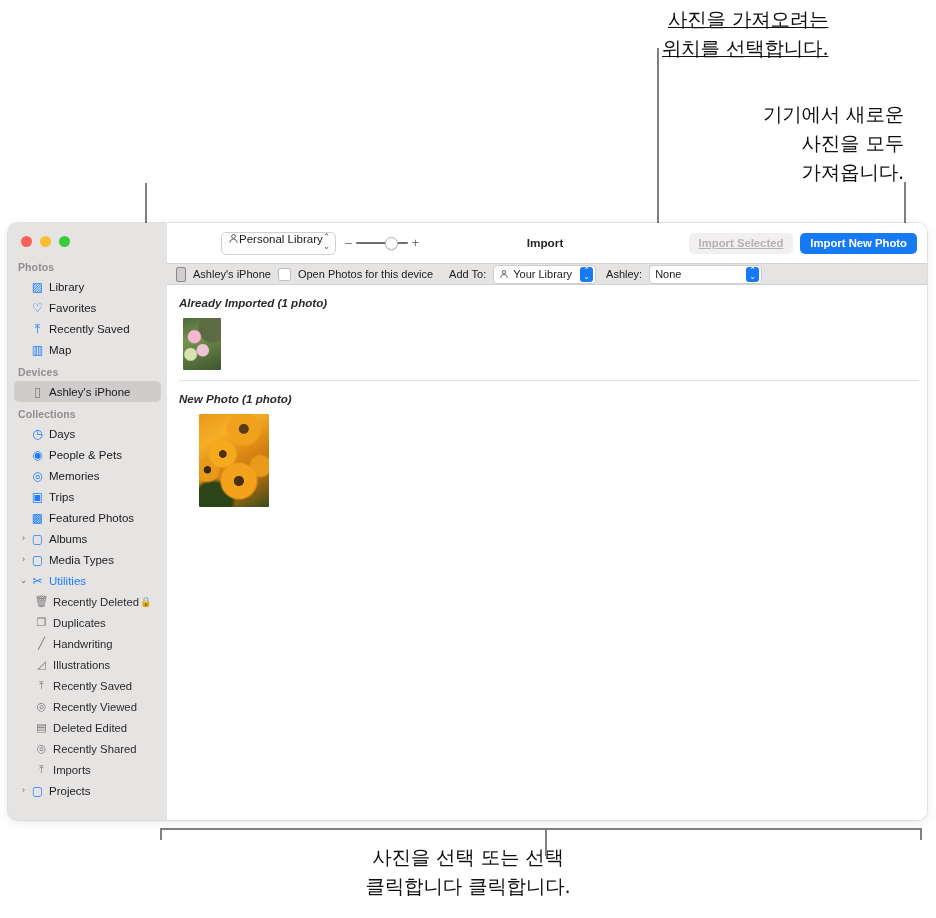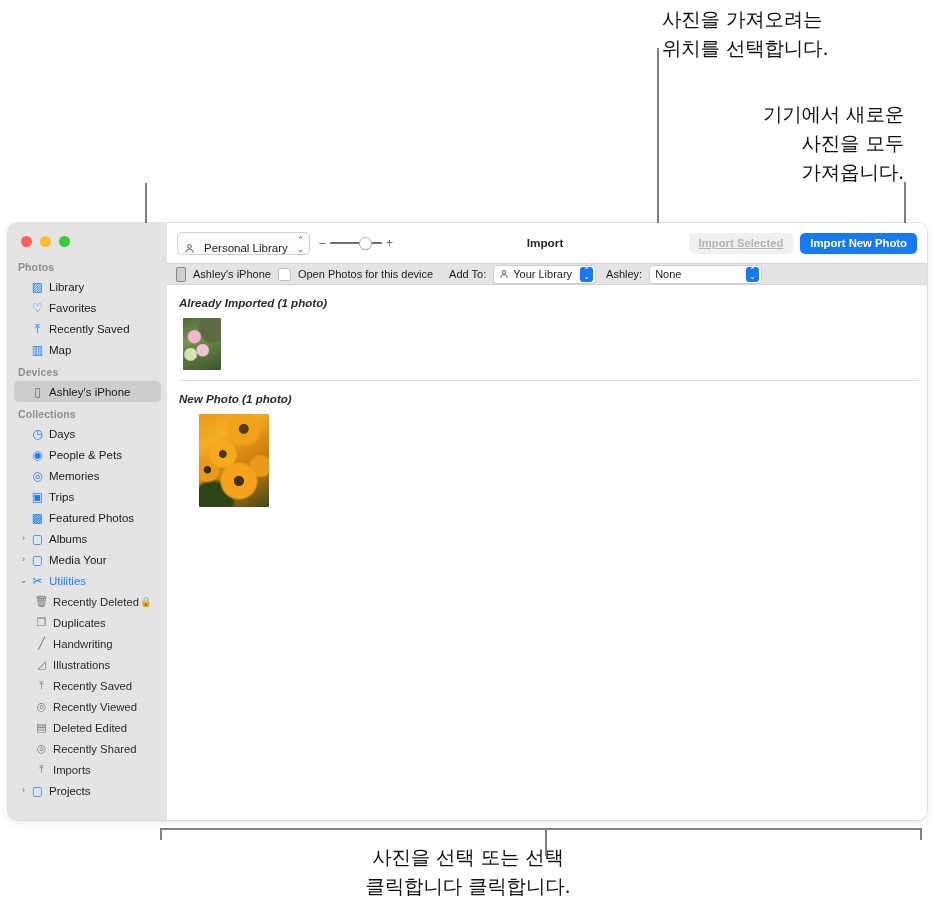--- a/index.html
+++ b/index.html
@@ -20,21 +20,21 @@
   .callout {
     position: absolute;
     font-family: "DejaVu Sans", "Liberation Sans", sans-serif;
     font-size: 19.5px;
     line-height: 29px;
     color: #101010;
     white-space: pre-line;
     letter-spacing: -0.2px;
   }
   .callout.right  { text-align: right; }
-  .callout.left   { text-align: left; }
+  .callout.left   { text-align: right; text-decoration: underline; }
   .callout.center { text-align: center; }
 
   .leader {
     position: absolute;
     background: #808080;
   }
   .leader.v { width: 2px; }
   .leader.h { height: 2px; }
 
   
@@ -140,30 +140,31 @@
     background: #ffffff;
     display: flex;
     align-items: center;
     padding: 0 10px 0 10px;
     position: relative;
     box-sizing: border-box;
   }
   .tb-left { display: flex; align-items: center; gap: 9px; }
   .lib-pop {
     display: inline-flex;
-    align-items: flex-end;
-    gap: 9px;
+    align-items: flex-start;
+    gap: 0;
     height: 21px;
     padding: 0 5px 0 6px;
     border: 1px solid #d2d0d0;
     border-radius: 5px;
     background: #fdfdfd;
     font-size: 11.5px;
     color: #1b1b1b;
     white-space: nowrap;
+    margin-left: 44px;
   }
   .chev-ud { font-size: 9px; color: #5e5c5c; line-height: 1; }
 
   .zoomctl { display: flex; align-items: center; gap: 4px; }
   .zoomctl .sign { font-size: 12px; color: #6b6969; line-height: 1; }
   .slider {
     position: relative;
     width: 52px;
     height: 12px;
     display: flex;
@@ -415,21 +416,21 @@
           <span class="lbl">Featured Photos</span>
         </div>
         <div class="sb-item">
           <span class="twisty">›</span>
           <span class="ic blue">▢</span>
           <span class="lbl">Albums</span>
         </div>
         <div class="sb-item">
           <span class="twisty">›</span>
           <span class="ic blue">▢</span>
-          <span class="lbl">Media Your</span>
+          <span class="lbl">Media Types</span>
         </div>
         <div class="sb-item">
           <span class="twisty">⌄</span>
           <span class="ic blue">✂</span>
           <span class="lbl blue">Utilities</span>
         </div>
 
         <div class="sb-item nested">
           <span class="ic grey">🗑</span>
           <span class="lbl">Recently Deleted</span>

